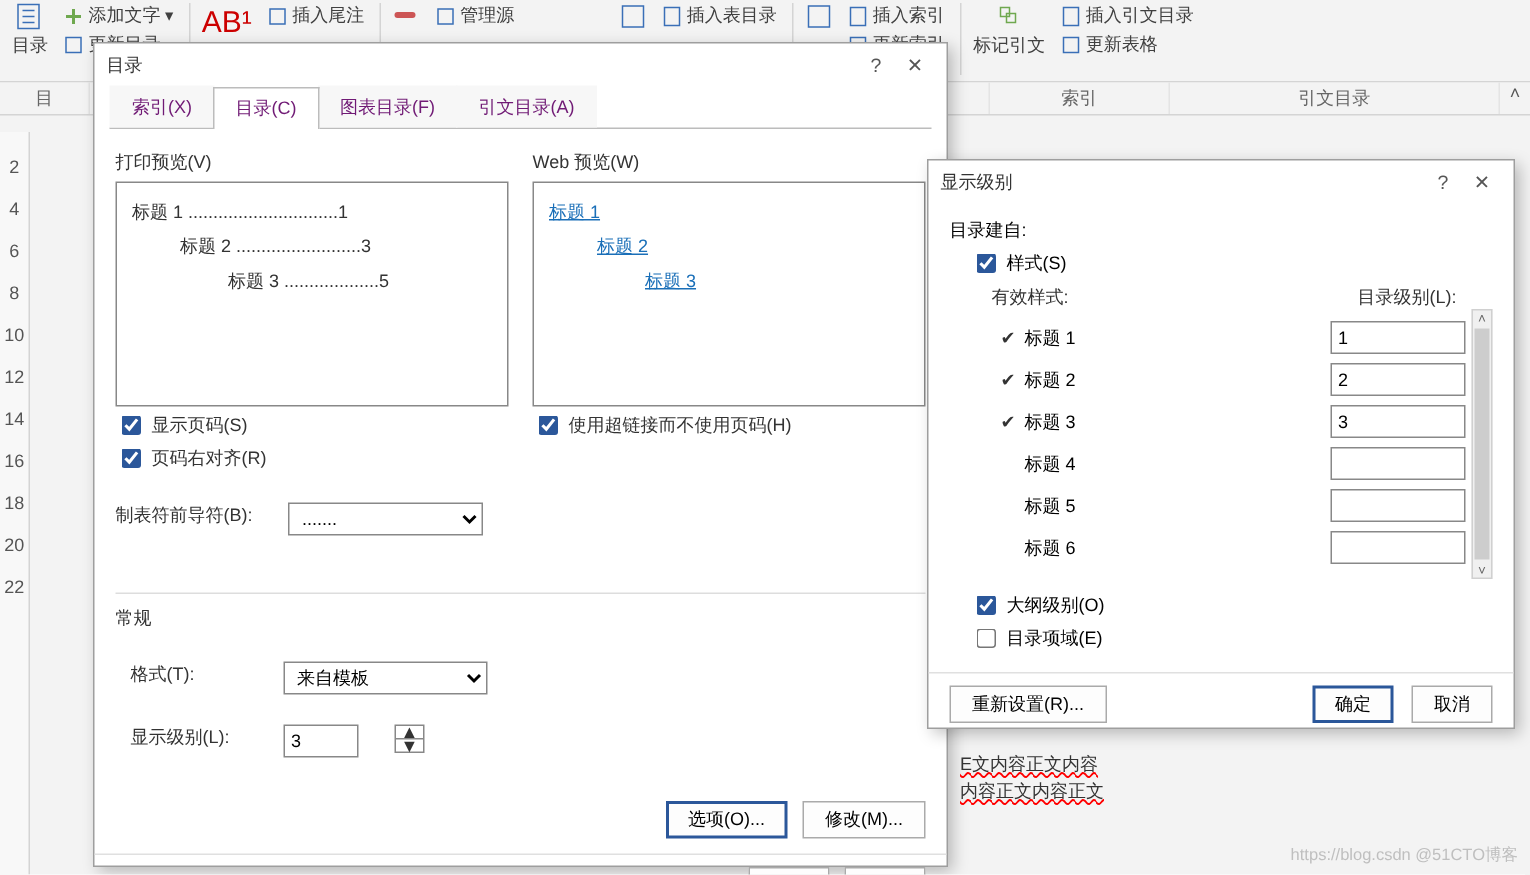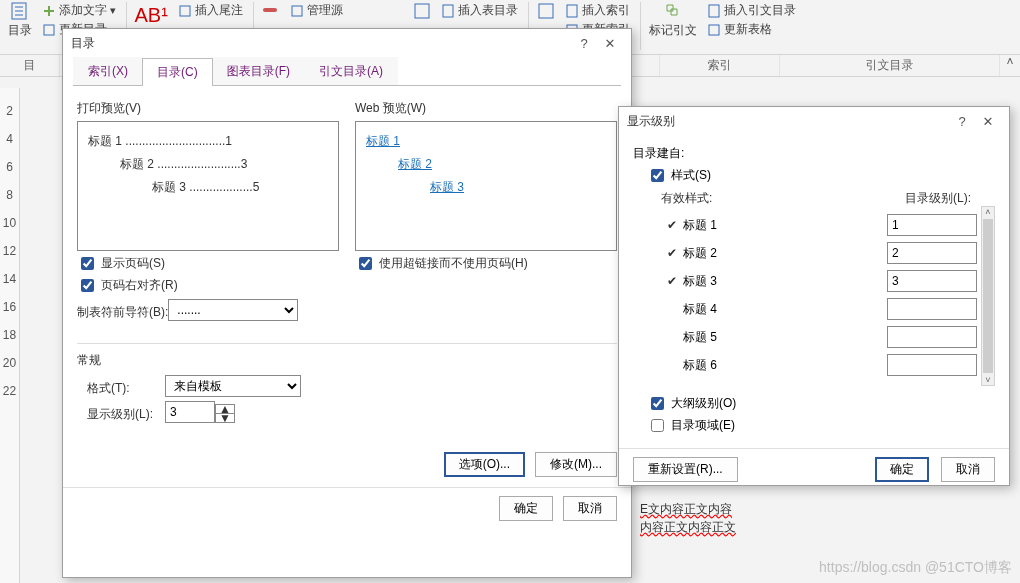--- a/index.html
+++ b/index.html
@@ -18,45 +18,45 @@
 .ruler-v div { writing-mode: horizontal-tb; }
 .dialog { position: absolute; background: #fff; border: 1px solid #9e9e9e; box-shadow: 3px 3px 10px rgba(0,0,0,0.25); }
 .dlg-title { display: flex; align-items: center; height: 28px; padding: 0 8px; font-size: 12px; color: #333; }
 .dlg-title .sp { flex: 1; }
 .dlg-title .hlp, .dlg-title .cls { width: 26px; text-align: center; color: #555; cursor: pointer; font-size: 13px; }
 .dlg-tabs { display: flex; border-bottom: 1px solid #bcbcbc; margin: 0 10px; }
 .dlg-tab { padding: 5px 14px; border: 1px solid transparent; border-bottom: none; color: #701a75; cursor: pointer; margin-right: -1px; background: #f7f7f7; }
 .dlg-tab.active { border-color: #bcbcbc; background: #fff; position: relative; top: 1px; }
 .dlg-body { padding: 10px 14px; color: #333; }
 .section-lbl { margin: 4px 0 4px 0; }
-.preview-box { border: 1px solid #888; height: 130px; padding: 8px 10px; font-family: "SimSun"; font-size: 15px; line-height: 1.9; overflow: hidden; }
+.preview-box { border: 1px solid #888; height: 150px; padding: 8px 10px; font-family: "SimSun"; font-size: 15px; line-height: 1.9; overflow: hidden; }
 .preview-box .l1 { }
 .preview-box .l2 { padding-left: 32px; }
 .preview-box .l3 { padding-left: 64px; }
 .web-preview a { color: #1a6fb8; text-decoration: underline; }
 .chk { display: flex; align-items: center; gap: 4px; margin: 3px 0; }
 .chk input { accent-color: #2b579a; }
-.row { display: flex; align-items: flex-end; gap: 0; margin: 4px 0; }
+.row { display: flex; align-items: flex-start; gap: 24px; margin: 20px 0; }
 select, input[type=text] { border: 1px solid #888; background: #fff; padding: 2px 4px; height: 22px; }
 .btn { border: 1px solid #aaa; background: #fdfdfd; padding: 3px 14px; cursor: pointer; }
 .btn.primary { border: 2px solid #2b579a; padding: 2px 13px; }
 .dlg-footer { display: flex; justify-content: flex-end; gap: 10px; padding: 8px 14px; border-top: 1px solid #e0e0e0; }
 
 .opt-body { padding: 10px 14px; }
 .style-table { margin-left: 28px; }
 .style-table .hdr { display: flex; justify-content: space-between; font-size: 11px; color: #333; margin: 2px 0 4px; }
 .style-row { display: flex; align-items: center; height: 28px; }
 .style-row .ck { width: 22px; text-align: center; color: #333; }
 .style-row .nm { flex: 1; }
 .style-row input { width: 90px; }
 .scroll-strip { width: 14px; background: #f0f0f0; border: 1px solid #d0d0d0; display: flex; flex-direction: column; align-items: center; justify-content: space-between; }
 .scroll-strip .arr { font-size: 9px; color: #666; }
 .scroll-strip .thumb { width: 10px; flex: 1; background: #cdcdcd; margin: 2px 0; }
 .opt-footer { display: flex; justify-content: space-between; padding: 8px 14px; border-top: 1px solid #e0e0e0; align-items: center; }
-.watermark { position: absolute; right: 8px; bottom: 6px; color: #bfbfbf; font-size: 14px; }
+.watermark { position: absolute; right: 8px; bottom: 6px; color: #bfbfbf; font-size: 11px; }
 .leaked { position:absolute; left: 640px; top: 500px; color:#333; font-size:13px; line-height:1.5; }
 .leaked .wavy { text-decoration: wavy underline red; }
 .L { position:absolute; left:4px; top:94px; font-size:10px; color:#555; border:1px solid #aaa; width:12px; height:12px; display:flex; align-items:center; justify-content:center; background:#fff;}
 </style>
 </head>
 <body>
 
 <div class="ribbon">
   <div class="ribbon-btn">
     <svg>

